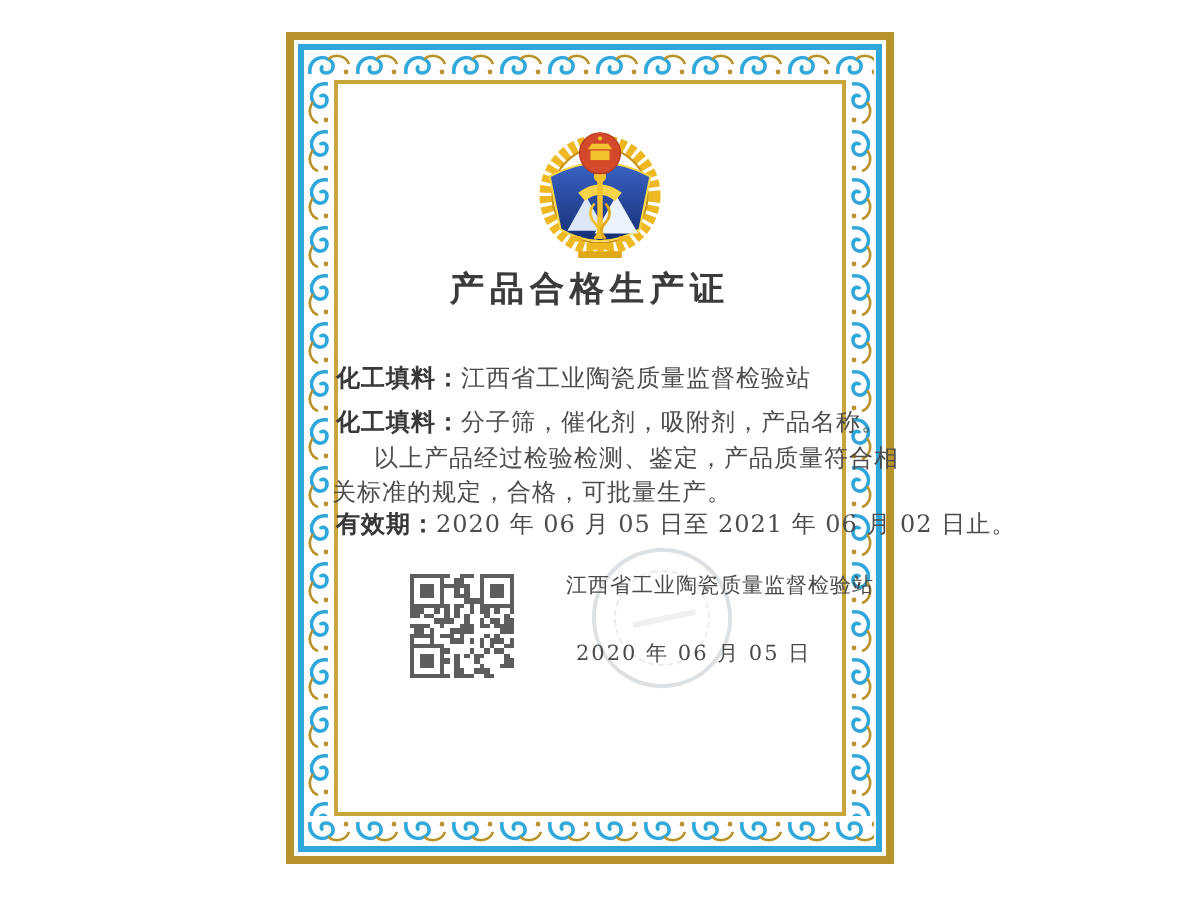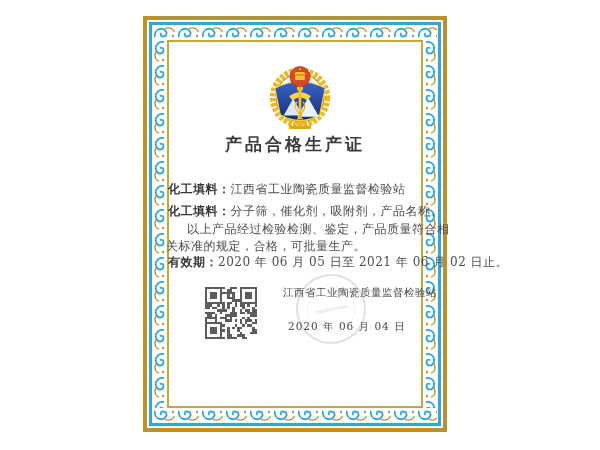--- a/index.html
+++ b/index.html
@@ -383,14 +383,14 @@
       <i style="left:27.23809523809524px;top:49.523809523809526px;width:2.4761904761904763px;height:2.4761904761904763px"></i>
       <i style="left:29.714285714285715px;top:49.523809523809526px;width:2.4761904761904763px;height:2.4761904761904763px"></i>
       <i style="left:37.142857142857146px;top:49.523809523809526px;width:2.4761904761904763px;height:2.4761904761904763px"></i>
       <i style="left:39.61904761904762px;top:49.523809523809526px;width:2.4761904761904763px;height:2.4761904761904763px"></i>
     </div>
   <div class="seal">
     <div class="inner"></div>
     <div class="tick"></div>
   </div>
   <div class="abs issuer">江西省工业陶瓷质量监督检验站</div>
-  <div class="abs issue-date">2020 年 06 月 04 日</div>
+  <div class="abs issue-date">2020 年 06 月 05 日</div>
 </div>
 
 </body></html>

